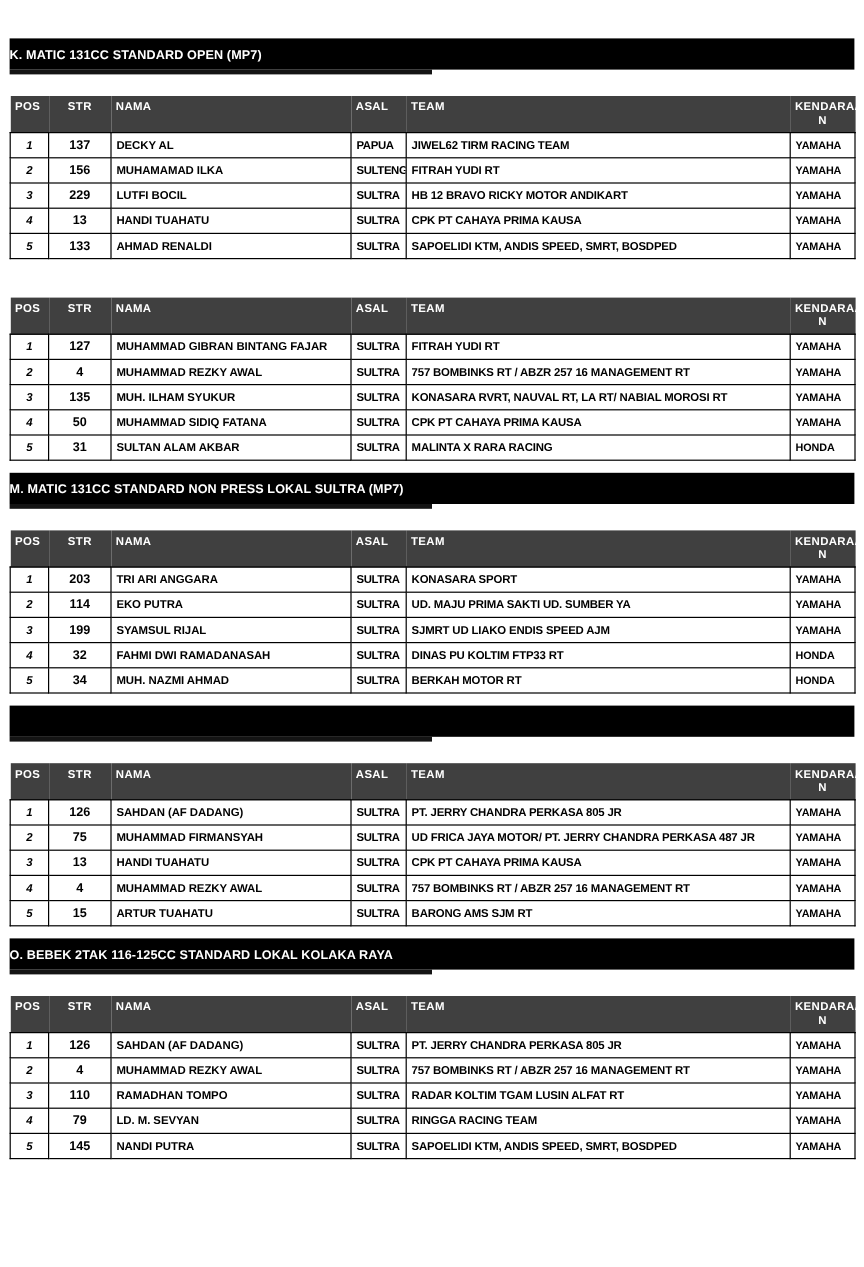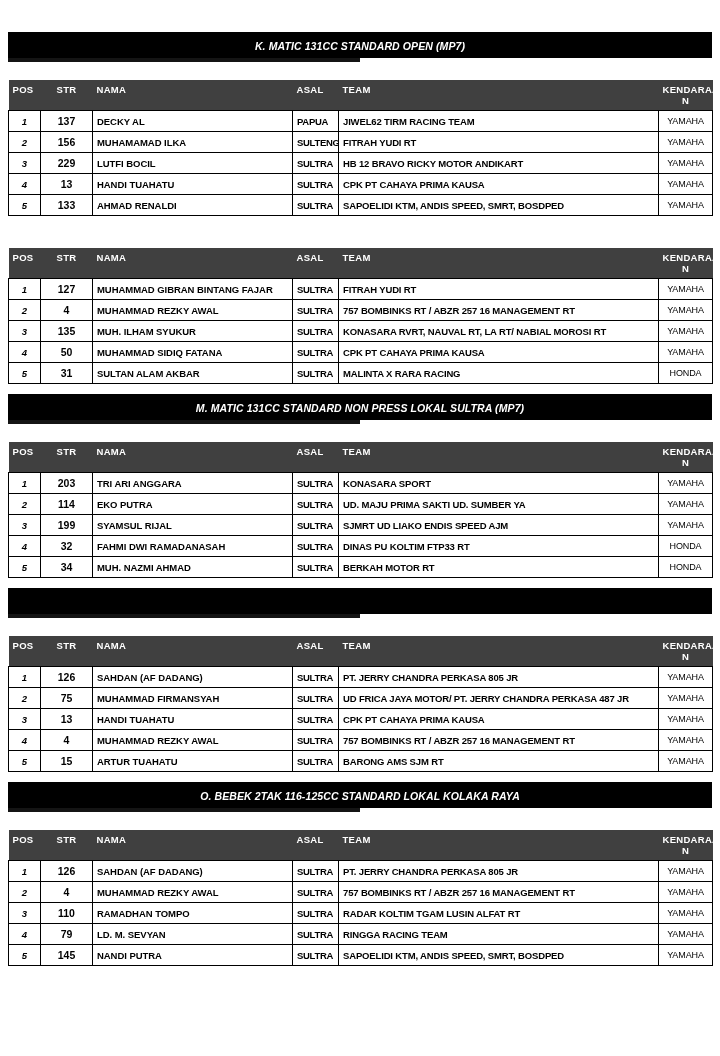--- a/index.html
+++ b/index.html
@@ -26,23 +26,21 @@
   .section {
     margin: 0 8px 0 8px;
     padding-bottom: 10px;
   }
 
   
   .section-title-bar {
     background: #000000;
     height: 26px;
     line-height: 26px;
-    text-align: center;
     position: relative;
-    font-style: italic;
   }
   .section-title-bar .shadow-strip {
     position: absolute;
     left: 0;
     bottom: -4px;
     width: 50%;
     height: 4px;
     background: #000000;
     opacity: 0.92;
   }
@@ -123,22 +121,21 @@
   }
   table.results tbody td.td-asal {
     font-weight: bold;
     letter-spacing: -0.3px;
   }
   table.results tbody td.td-team {
     font-weight: bold;
     letter-spacing: -0.15px;
   }
   table.results tbody td.td-kend {
-    text-align: center;
-    font-weight: normal;
+    font-weight: bold;
     font-size: 9px;
     letter-spacing: -0.1px;
   }
 </style>
 </head>
 <body>
 
 <div class="page">
   <div id="sections-root">
       <div class="section">

